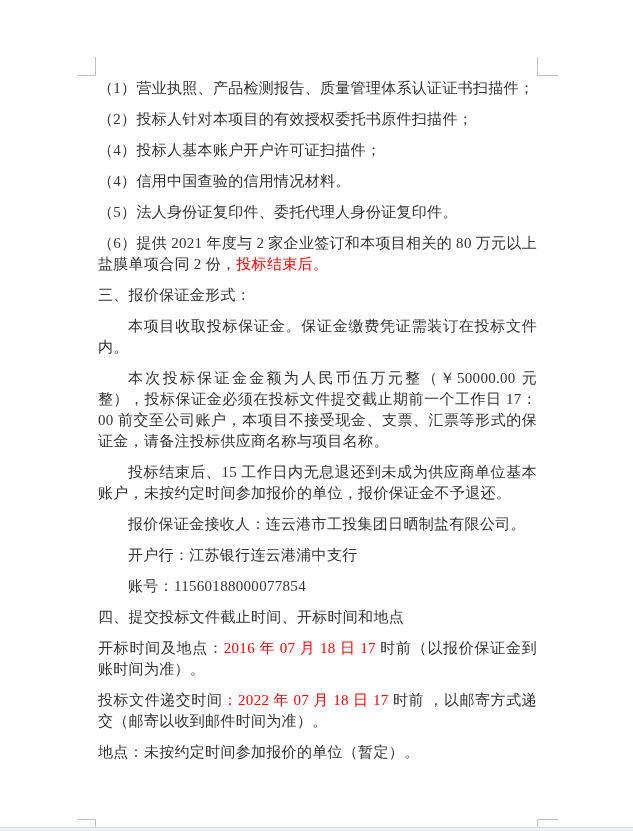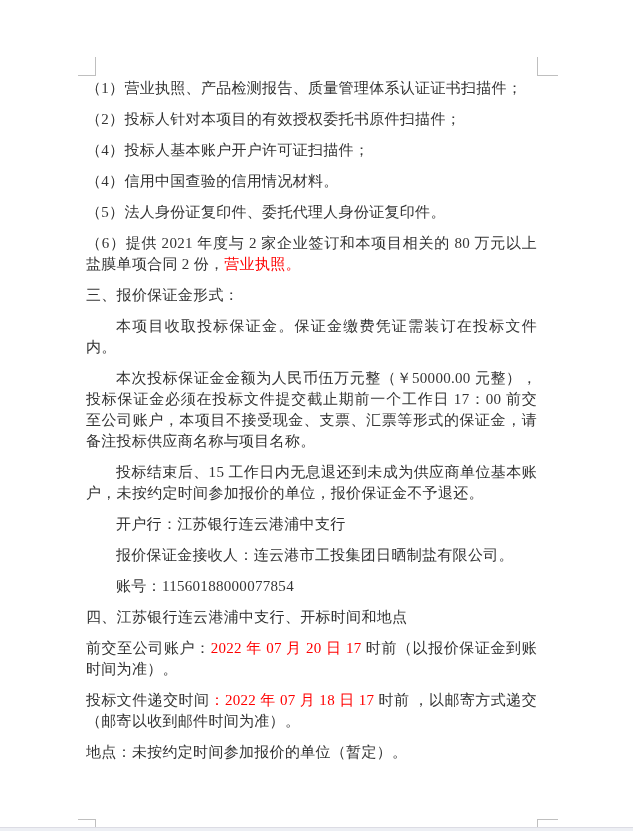--- a/index.html
+++ b/index.html
@@ -9,21 +9,21 @@
     background:#ffffff;
     overflow:hidden;
     font-family:"Liberation Serif","DejaVu Serif",serif;
     color:#333333;
   }
   .content{
     position:absolute;
     left:86px;top:78px;width:451px;
   }
   .para{
-    margin:0 0 10px 0;
+    margin:0 0 10px 12px;
     font-size:15px;
     line-height:21px;
     text-align:justify;
     letter-spacing:0.3px;
   }
   .indent{text-indent:2em;}
   .h{font-weight:normal;}
   .red{color:#ff0000;}
   .mark{position:absolute;border:0 solid #bfbfbf;}
   .mark.tl{left:78px;top:57px;width:17px;height:18px;border-right-width:1px;border-bottom-width:1px;}
@@ -50,39 +50,39 @@
     <p class="para"><span>（1）营业执照、产品检测报告、质量管理体系认证证书扫描件；</span></p>
 
     <p class="para"><span>（2）投标人针对本项目的有效授权委托书原件扫描件；</span></p>
 
     <p class="para"><span>（4）投标人基本账户开户许可证扫描件；</span></p>
 
     <p class="para"><span>（4）信用中国查验的信用情况材料。</span></p>
 
     <p class="para"><span>（5）法人身份证复印件、委托代理人身份证复印件。</span></p>
 
-    <p class="para"><span>（6）提供 2021 年度与 2 家企业签订和本项目相关的 80 万元以上盐膜单项合同 2 份，</span><span class="red">营业执照。</span></p>
+    <p class="para"><span>（6）提供 2021 年度与 2 家企业签订和本项目相关的 80 万元以上盐膜单项合同 2 份，</span><span class="red">投标结束后。</span></p>
 
     <p class="para h"><span>三、报价保证金形式：</span></p>
 
     <p class="para indent"><span>本项目收取投标保证金。保证金缴费凭证需装订在投标文件内。</span></p>
 
     <p class="para indent"><span>本次投标保证金金额为人民币伍万元整（￥50000.00 元整），投标保证金必须在投标文件提交截止期前一个工作日 17：00 前交至公司账户，本项目不接受现金、支票、汇票等形式的保证金，请备注投标供应商名称与项目名称。</span></p>
 
     <p class="para indent"><span>投标结束后、15 工作日内无息退还到未成为供应商单位基本账户，未按约定时间参加报价的单位，报价保证金不予退还。</span></p>
 
+    <p class="para indent"><span>报价保证金接收人：连云港市工投集团日晒制盐有限公司。</span></p>
+
     <p class="para indent"><span>开户行：江苏银行连云港浦中支行</span></p>
-
-    <p class="para indent"><span>报价保证金接收人：连云港市工投集团日晒制盐有限公司。</span></p>
 
     <p class="para indent"><span>账号：11560188000077854</span></p>
 
-    <p class="para h"><span>四、江苏银行连云港浦中支行、开标时间和地点</span></p>
+    <p class="para h"><span>四、提交投标文件截止时间、开标时间和地点</span></p>
 
-    <p class="para"><span>前交至公司账户：</span><span class="red">2022 年 07 月 20 日 17 </span><span>时前（以报价保证金到账时间为准）。</span></p>
+    <p class="para"><span>开标时间及地点：</span><span class="red">2016 年 07 月 18 日 17 </span><span>时前（以报价保证金到账时间为准）。</span></p>
 
     <p class="para"><span>投标文件递交时间</span><span class="red">：2022 年 07 月 18 日 17 </span><span>时前 ，以邮寄方式递交（邮寄以收到邮件时间为准）。</span></p>
 
 
     <p class="para"><span>地点：未按约定时间参加报价的单位（暂定）。</span></p>
 
   </div>
 
   <div class="bottom-strip"></div>
 

